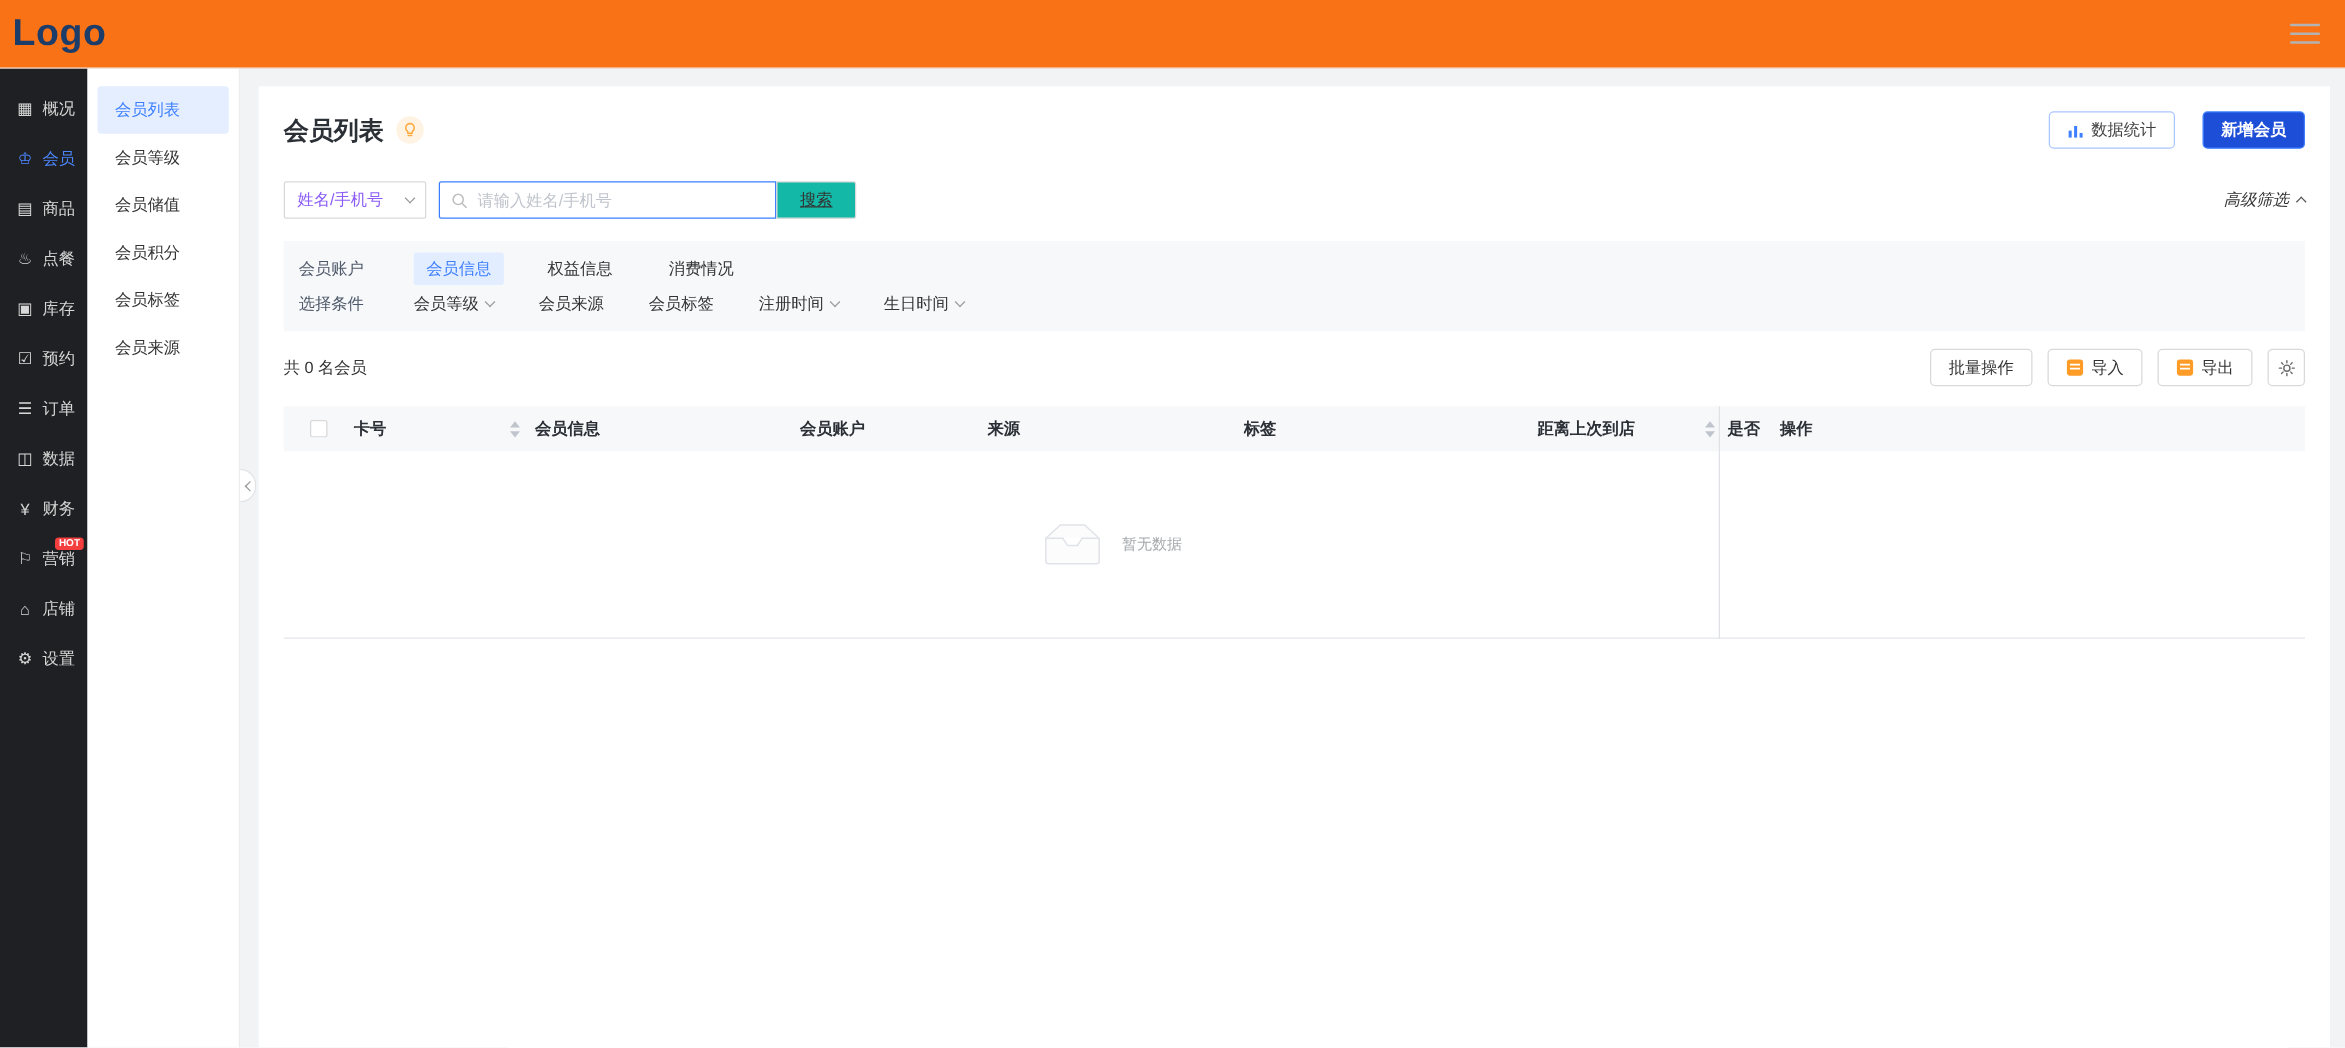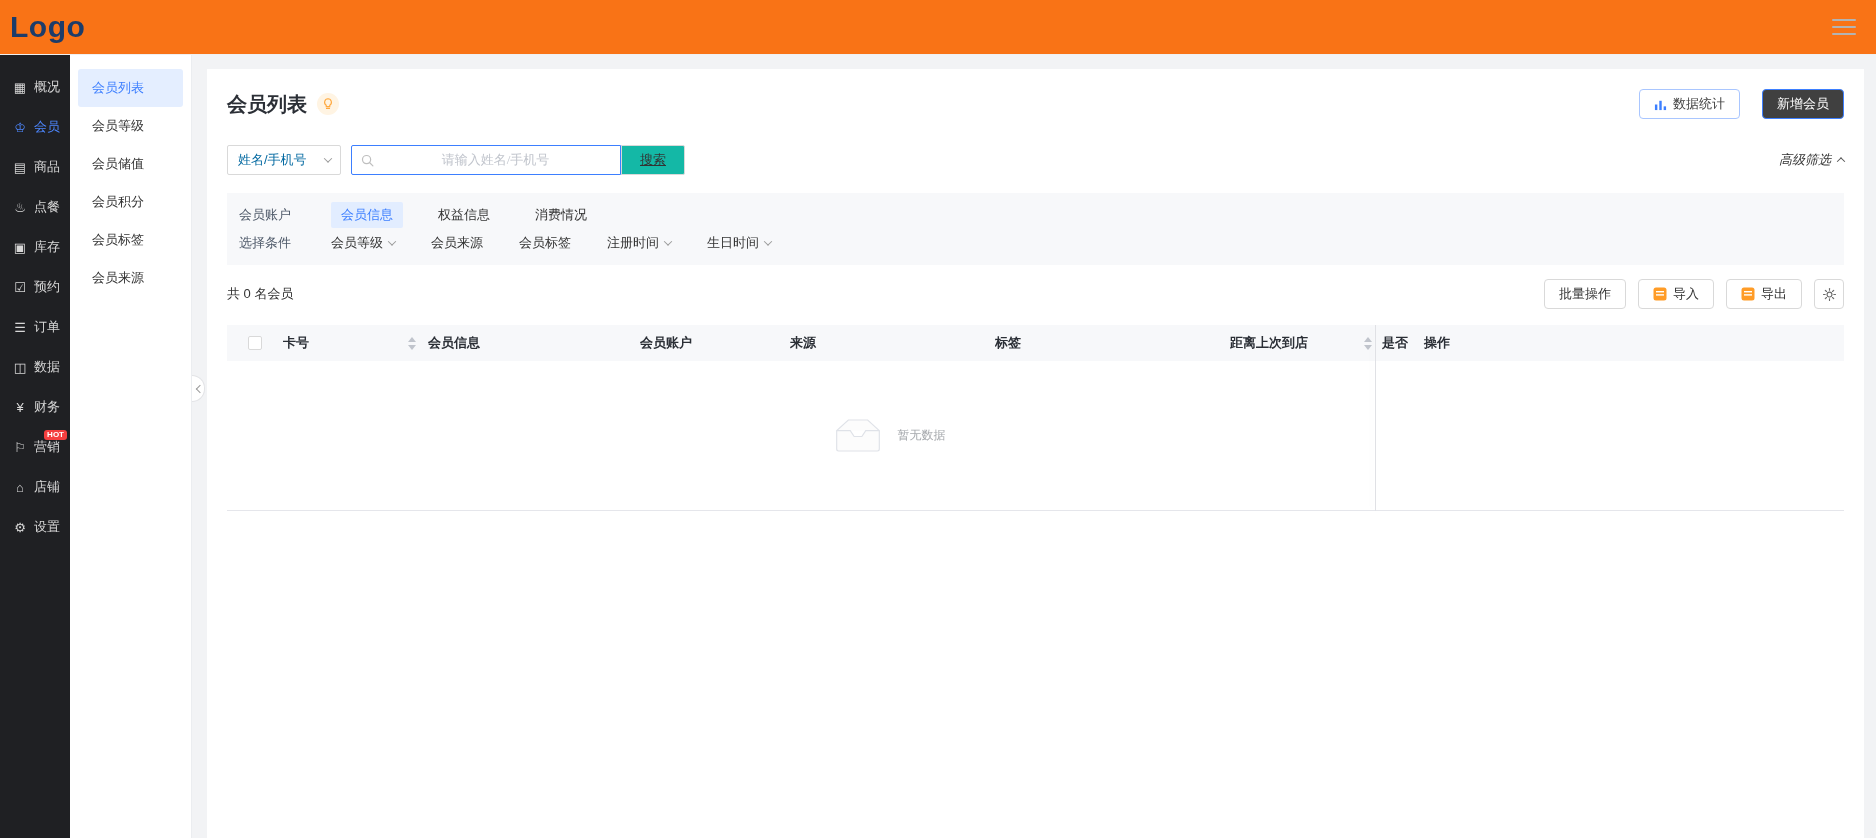--- a/index.html
+++ b/index.html
@@ -64,36 +64,36 @@
   .bulb-wrap { width:22px; height:22px; border-radius:50%; background:#fff4e3; display:flex; align-items:center; justify-content:center; cursor:pointer; }
   .spacer { flex:1; }
 
   .btn {
     height:30px; border:1px solid #d9d9d9; background:#fff; color:#333;
     border-radius:4px; font-size:13px; padding:0 14px; cursor:pointer;
     display:inline-flex; align-items:center; justify-content:center; gap:6px;
     font-family:inherit; white-space:nowrap;
   }
   .btn-outline-blue { border-color:#a9c6ff; color:#404040; }
-  .btn-primary { background:#404040; border-color:#3d7fff; color:#fff; }
+  .btn-primary { background:#1d4ed8; border-color:#3d7fff; color:#fff;font-weight:bold; }
   .btn-gap { margin-left:12px; }
 
   
   .search-row { margin-top:26px; display:flex; align-items:center; }
   .field-select {
     width:114px; height:30px; border:1px solid #d9d9d9; border-radius:2px; background:#fff;
     display:flex; align-items:center; justify-content:space-between;
-    padding:0 9px 0 10px; font-size:13px; color:#0369a1; cursor:pointer; margin-right:10px;
+    padding:0 9px 0 10px; font-size:13px; color:#8b5cf6; cursor:pointer; margin-right:10px;
   }
   .input-group { display:flex; height:30px; }
   .input-wrap {
     width:270px; border:1px solid #3d7fff; border-radius:2px 0 0 2px; background:#fff;
     display:flex; align-items:center; gap:6px; padding:0 9px;
   }
-  .input-wrap input { border:none; outline:none; flex:1; min-width:0; font-size:13px; color:#ef4444; font-family:Liberation Serif, serif; background:transparent;text-align:center; }
+  .input-wrap input { border:none; outline:none; flex:1; min-width:0; font-size:13px; color:#ef4444; font-family:Liberation Sans, sans-serif; background:transparent; }
   .input-wrap input::placeholder { color:#c0c4cc; }
   .search-btn { width:64px; border:1px solid #d9d9d9; border-radius:0 2px 2px 0; background:#14b8a6; font-size:13px; color:#333; cursor:pointer; font-family:inherit;text-decoration:underline; }
   .adv-toggle { margin-left:auto; display:flex; align-items:center; gap:7px; font-size:13px; color:#333; cursor:pointer;font-style:italic; }
 
   
   .filter-panel { margin-top:18px; background:#f7f8fa; padding:8px 0 8px 12px; }
   .filter-row { height:28px; display:flex; align-items:center; font-size:13px; }
   .filter-label { width:92px; flex:none; color:#4e5969; }
   .cat { padding:4px 10px; border-radius:2px; margin-right:25px; cursor:pointer; color:#333; }
   .cat.active { background:#e2edff; color:#3d7fff; }

